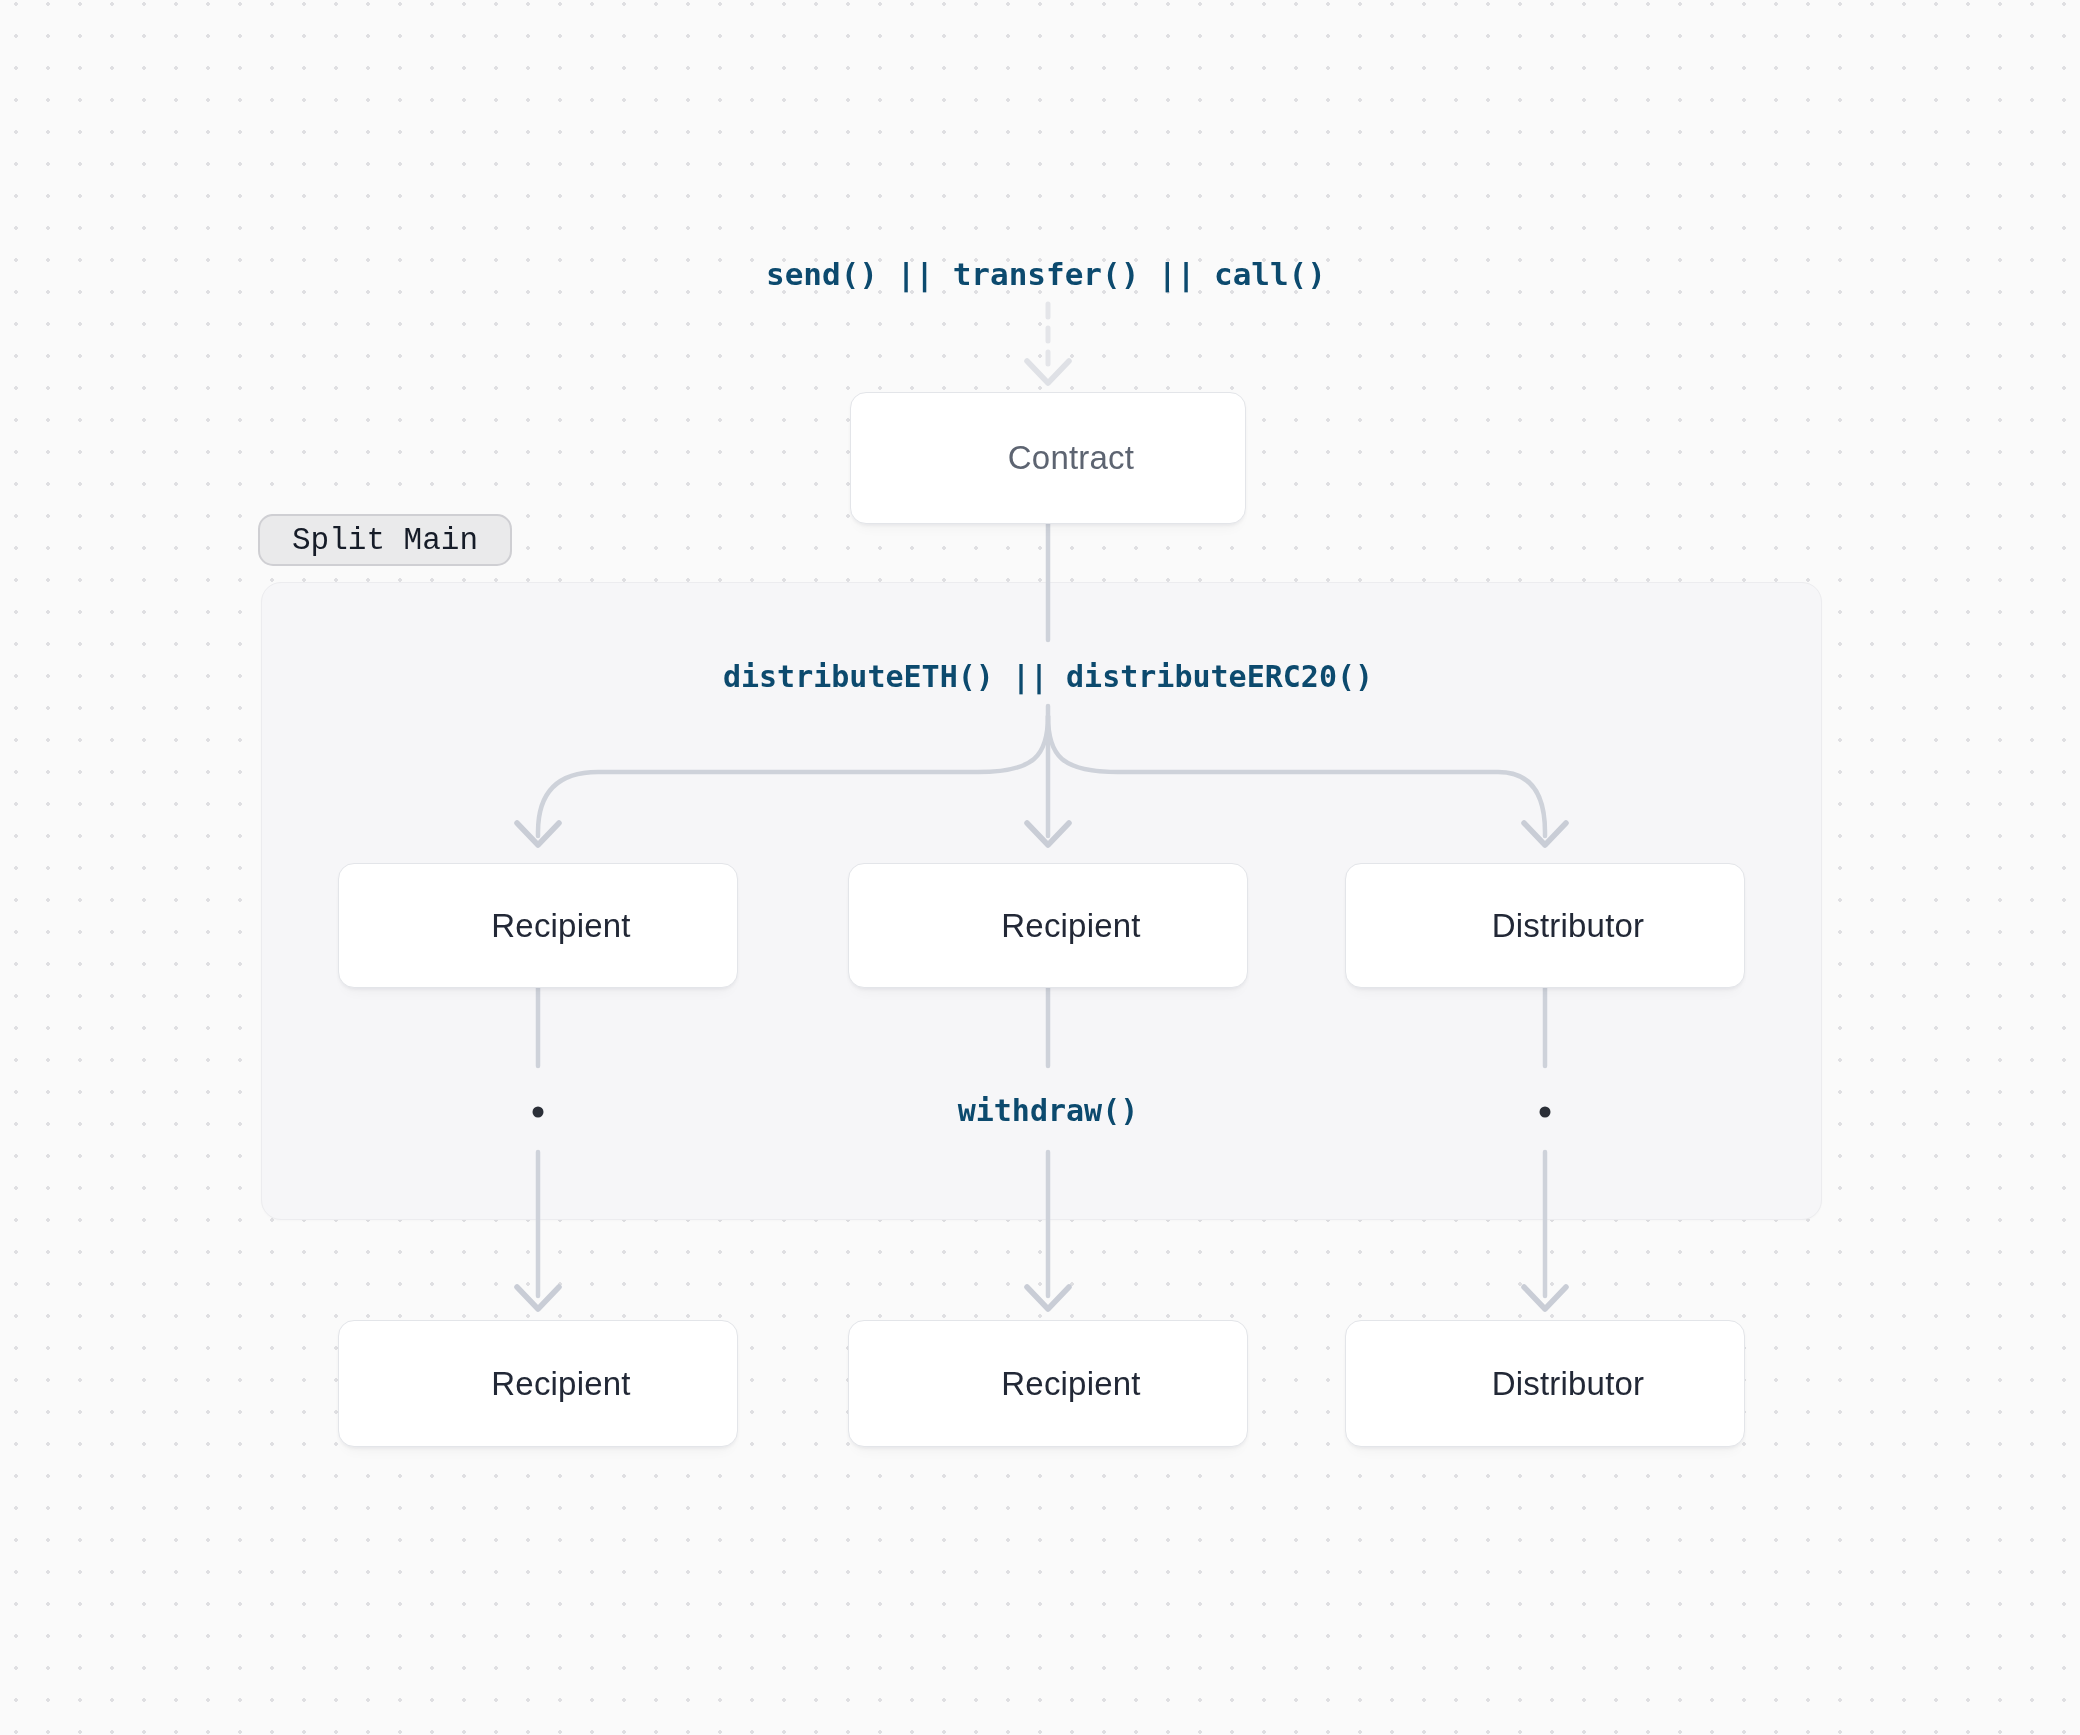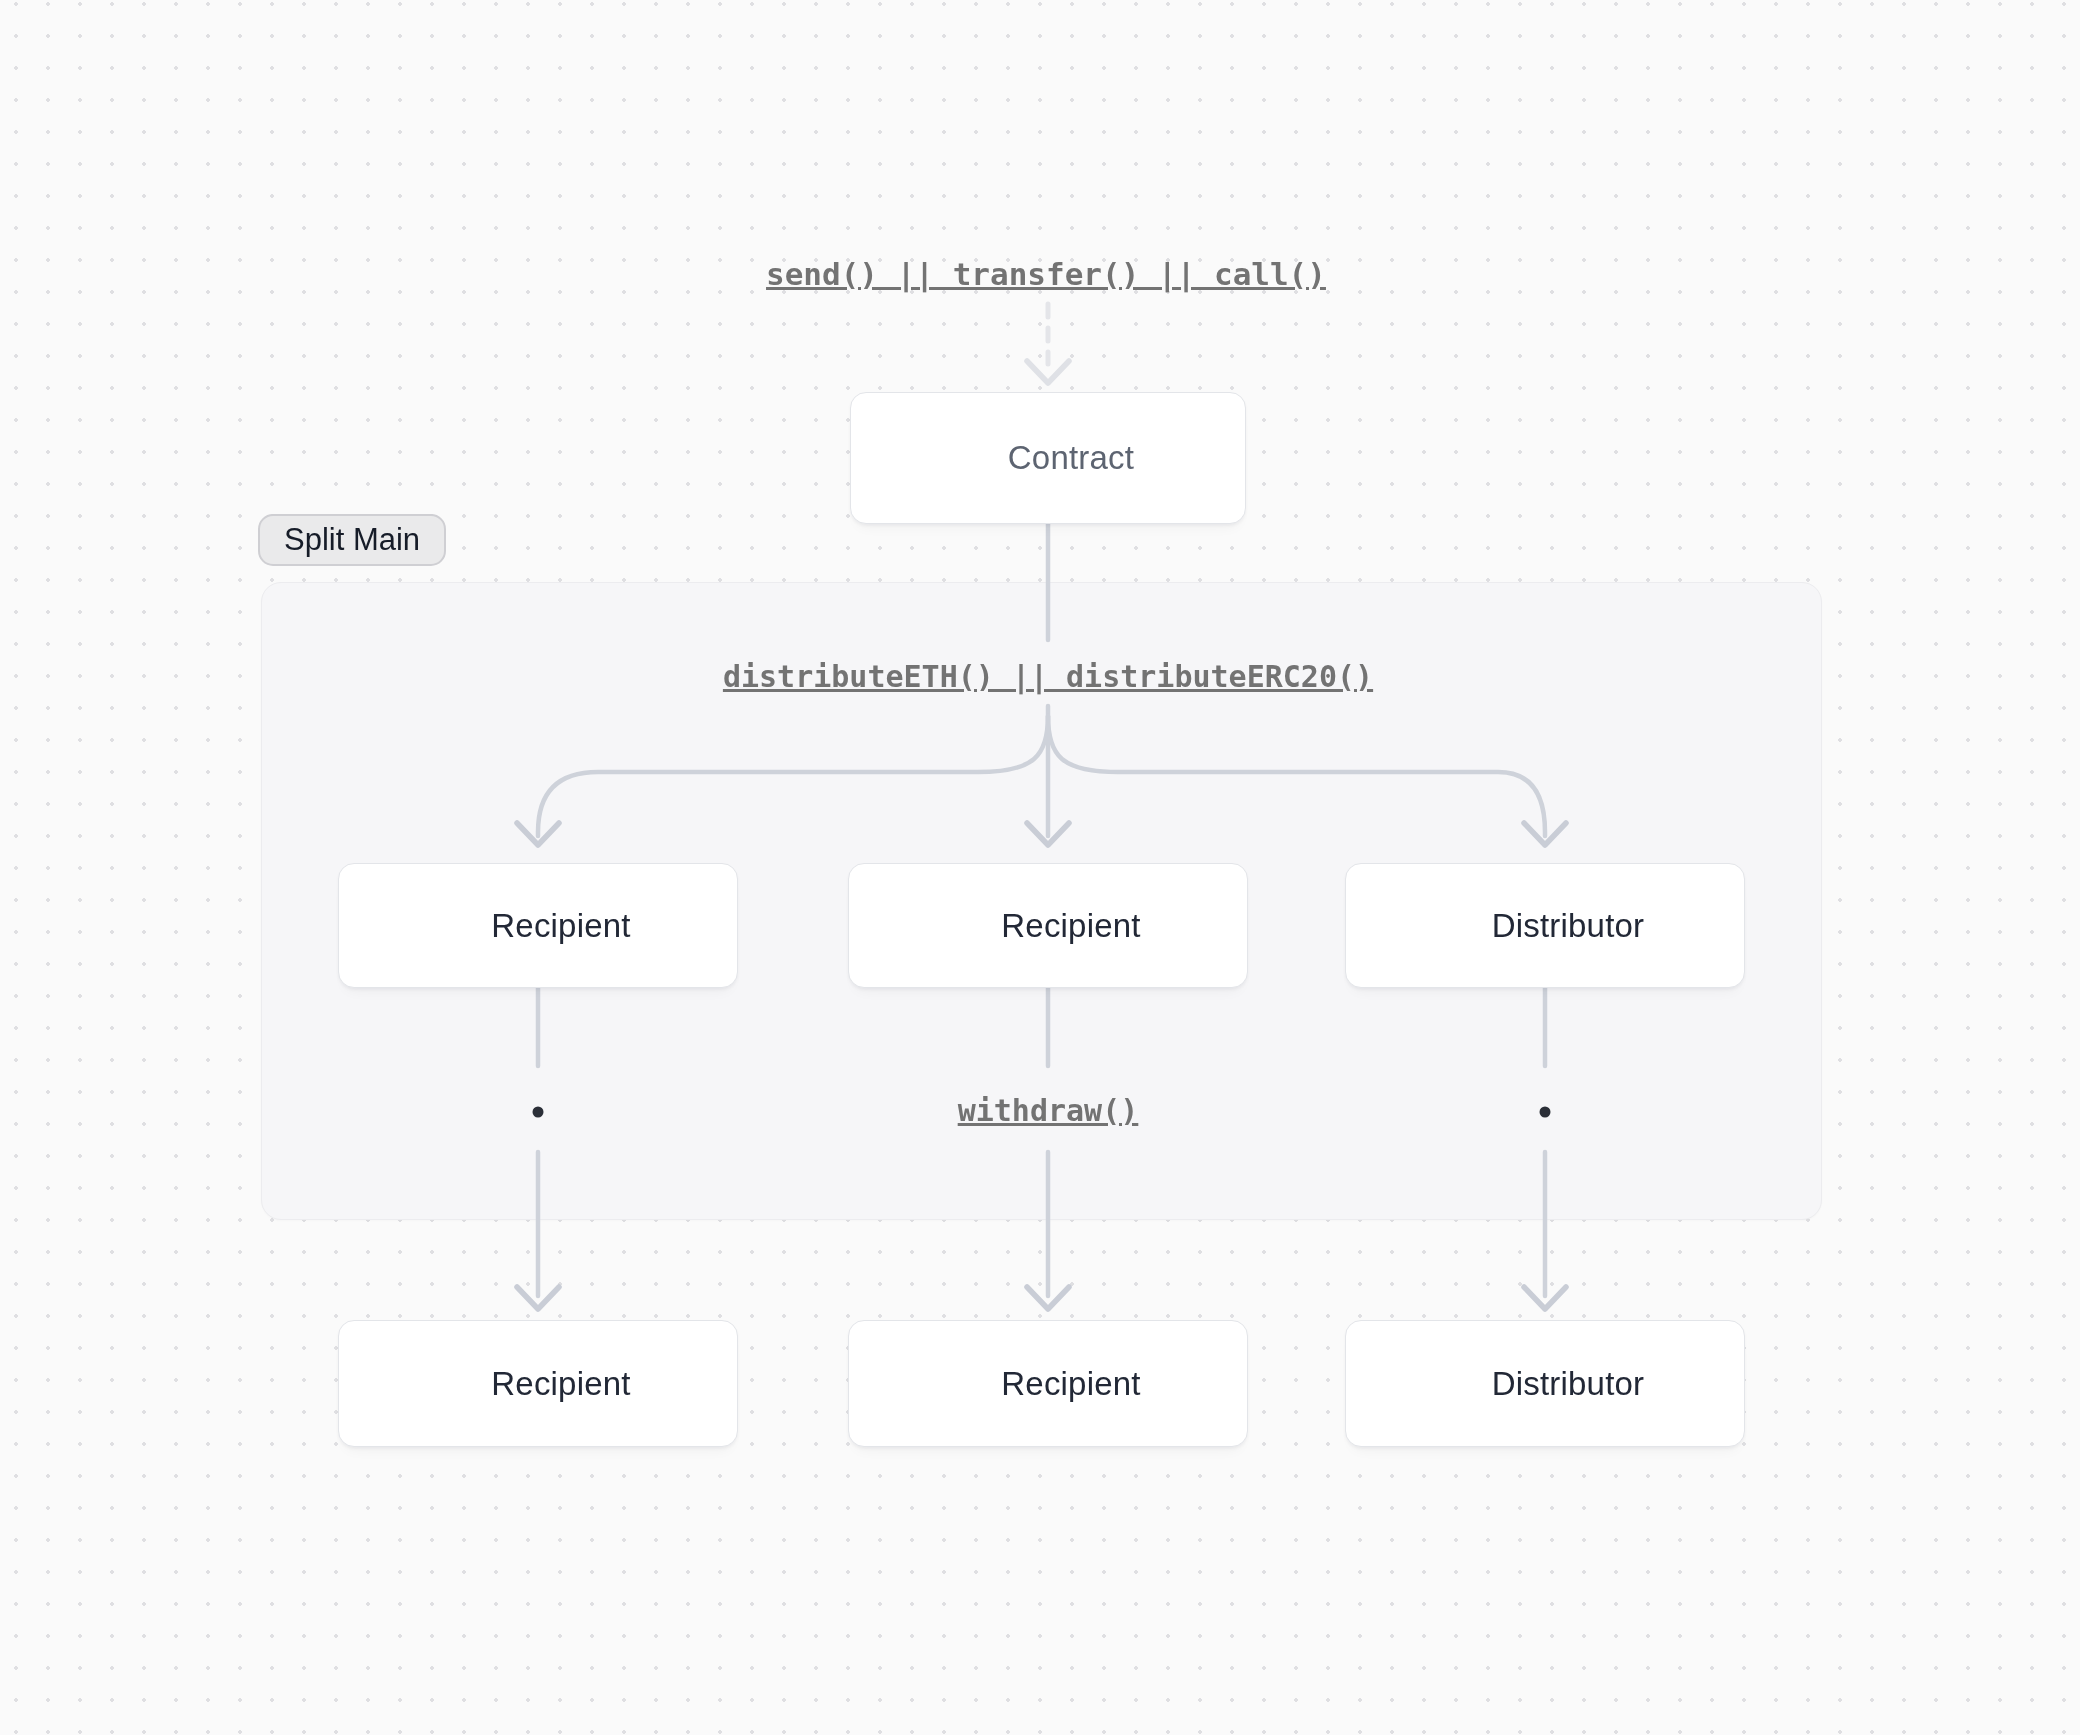--- a/index.html
+++ b/index.html
@@ -11,25 +11,24 @@
     background-position:0px 20px;
     font-family:"Liberation Sans", sans-serif;
     position:relative;
     overflow:hidden;
   }
   .abs{position:absolute;}
   .code-label{
     font-family:"DejaVu Sans Mono", monospace;
     font-weight:700;
     font-size:30px;
-    color:#737373;
+    color:#0c4a6e;
     white-space:nowrap;
     transform:translateX(-50%);
     text-align:center;
-    text-decoration:underline;
   }
   .node{
     position:absolute;
     width:400px;
     background:#ffffff;
     border:1.5px solid #e3e5e9;
     border-radius:16px;
     box-shadow:0 2px 3px rgba(16,24,40,.045), 0 10px 14px -8px rgba(16,24,40,.05);
     display:flex;align-items:center;justify-content:center;
     font-size:33px;
@@ -45,30 +44,31 @@
     background:#f6f6f8;
     border:1.5px solid #ececef;
     border-radius:20px;
     box-shadow:0 1px 2px rgba(16,24,40,.02);
     box-sizing:border-box;
   }
   .group-badge{
     position:absolute;
     left:258px;top:514px;
     height:52px;
-    padding:0 24px;
+    padding:0 32px;
     background:#eaeaeb;
     border:2px solid #cfcfd3;
     border-radius:15px;
     display:flex;align-items:center;justify-content:center;
     font-size:31px;
     font-weight:500;
     color:#161c28;
     box-sizing:border-box;
     white-space:nowrap;
+    font-family:Liberation Mono, monospace;
   }
   svg.connector-layer{position:absolute;left:0;top:0;pointer-events:none;}
   .edge{stroke:#ced2da;stroke-width:4.5;fill:none;stroke-linecap:round;stroke-linejoin:round;}
   .edge-dashed{stroke:#e4e5e9;stroke-width:5;fill:none;stroke-linecap:round;stroke-dasharray:13 11;}
   .chev{stroke:#c9cdd6;stroke-width:5.5;fill:none;stroke-linecap:round;stroke-linejoin:round;}
   .chev-light{stroke:#dfe1e6;}
   .bullet{fill:#2b2f38;}
 </style>
 </head>
 <body>

